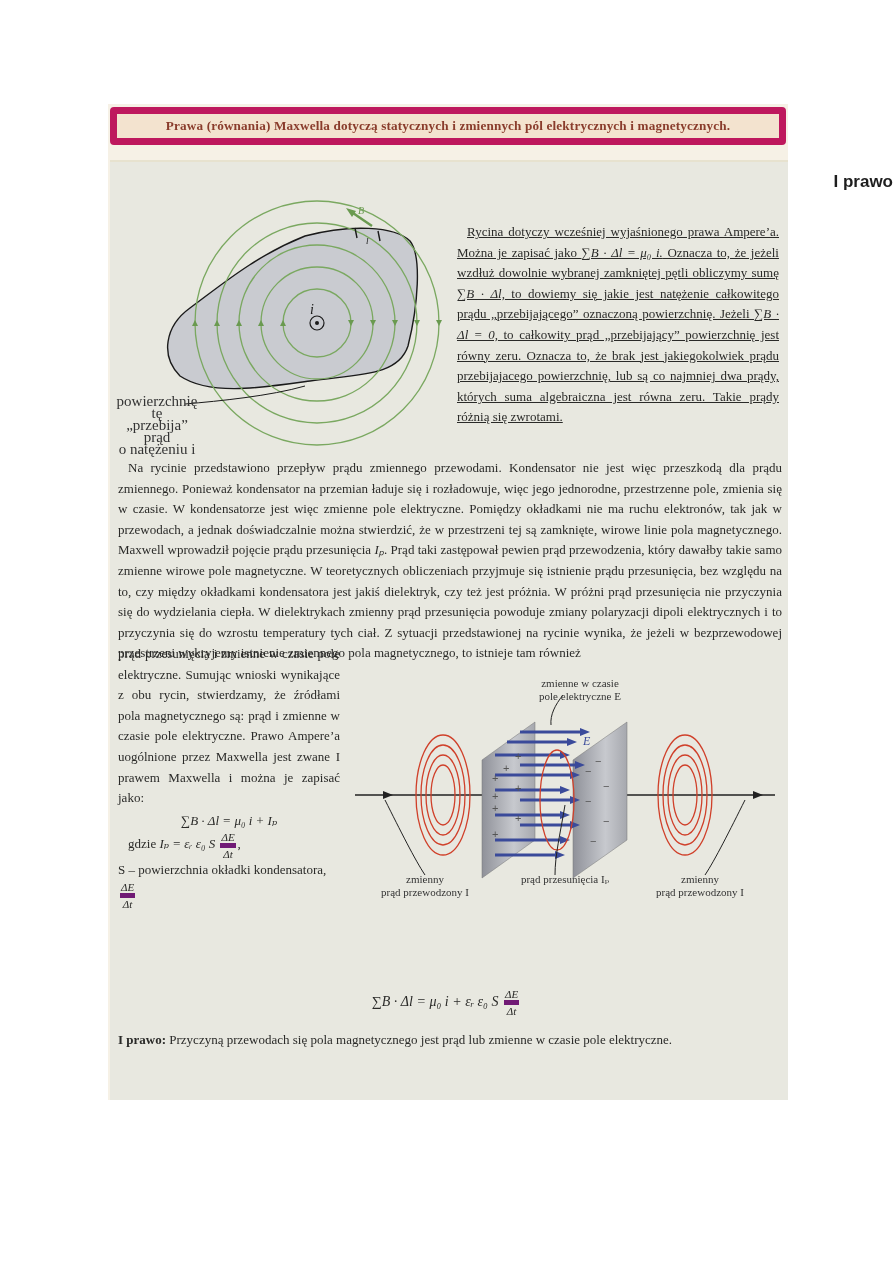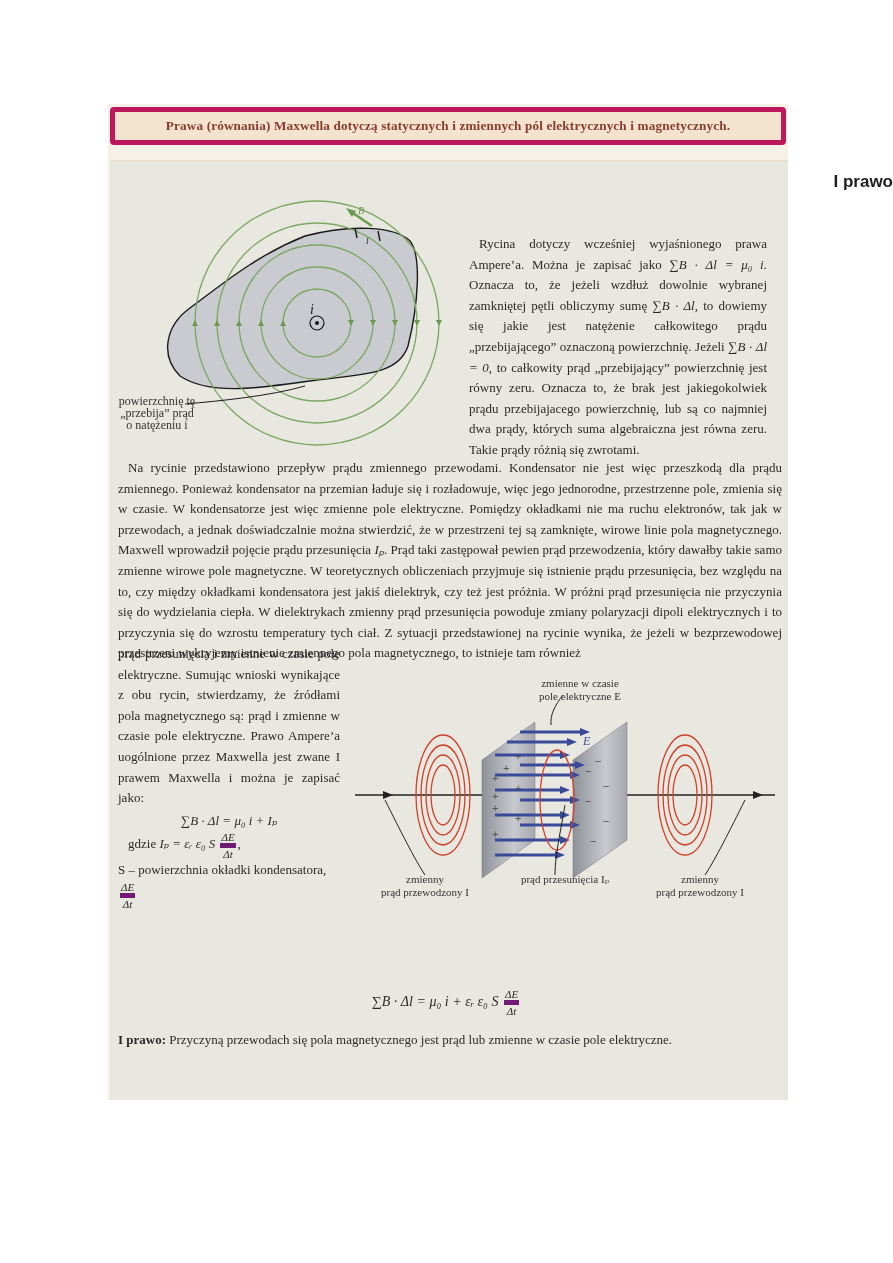--- a/index.html
+++ b/index.html
@@ -1,30 +1,30 @@
 <!DOCTYPE html>
 <html><head>
 <meta charset="utf-8">
 <style>
   html, body { margin: 0; padding: 0; background: #ffffff; }
   body { width: 893px; height: 1263px; position: relative; overflow: hidden;
          font-family: "Liberation Serif", "DejaVu Serif", serif; color: #2a2a28; }
   .page-frame { position: absolute; left: 108px; top: 104px; width: 680px; height: 996px; background: #f6f1e6; }
   .banner { position: absolute; left: 110px; top: 107px; width: 676px; height: 38px;
-            background: #f3e3cf; border: 5px solid #be185d; border-radius: 4px; box-sizing: border-box;
+            background: #f3e3cf; border: 7px solid #be185d; border-radius: 4px; box-sizing: border-box;
             display: flex; align-items: center; justify-content: center; }
   .banner span { font-family: "Liberation Serif", serif; font-weight: bold; font-size: 13.2px; color: #8a3c2c; letter-spacing: 0.15px; }
   .panel { position: absolute; left: 110px; top: 160px; width: 678px; height: 940px;
            background: #e8e8e0; border-top: 2px solid #e7e2cf; box-sizing: border-box; }
   .section-title { position: absolute; left: 0; right: 0; top: 172px; text-align: right;
                    font-family: "Liberation Sans", sans-serif; font-weight: bold; font-size: 17px; color: #1e1e1e; }
   .fig1 { position: absolute; left: 110px; top: 196px; width: 340px; height: 250px; }
-  .fig1-caption { position: absolute; left: 112px; top: 395px; width: 90px; font-size: 12px; line-height: 12px; text-align: center; color: #333; }
+  .fig1-caption { position: absolute; left: 112px; top: 395px; width: 90px; font-size: 15px; line-height: 12px; text-align: center; color: #333; }
   .para-right { position: absolute; left: 453px; top: 218px; width: 330px; font-size: 13px; line-height: 20.6px; text-align: justify; }
-  .para-right p { margin: 16px; text-indent: 10px; }
+  .para-right p { margin: 4px; text-indent: 10px; text-decoration: underline; }
   .para-full { position: absolute; left: 118px; top: 458px; width: 664px; font-size: 13px; line-height: 20.6px; text-align: justify; font-family: Liberation Serif, serif; }
   .para-full p { margin: 0; text-indent: 10px; }
   .para-left { position: absolute; left: 118px; top: 644px; width: 222px; font-size: 13px; line-height: 20.6px; text-align: justify; }
   .para-left p { margin: 0; }
   .fig2 { position: absolute; left: 355px; top: 660px; width: 435px; height: 250px; }
   .fig2-label { position: absolute; font-size: 11px; line-height: 13px; text-align: center; color: #333; }
   .main-formula { position: absolute; left: 0; right: 0; top: 988px; text-align: center; font-size: 14px; font-style: italic; }
   .law-line { position: absolute; left: 118px; top: 1032px; width: 664px; font-size: 13px; }
   .law-line b { font-weight: bold; }
   .frac { display: inline-block; vertical-align: middle; text-align: center; font-size: 11px; line-height: 12px; margin: 0 2px; }

